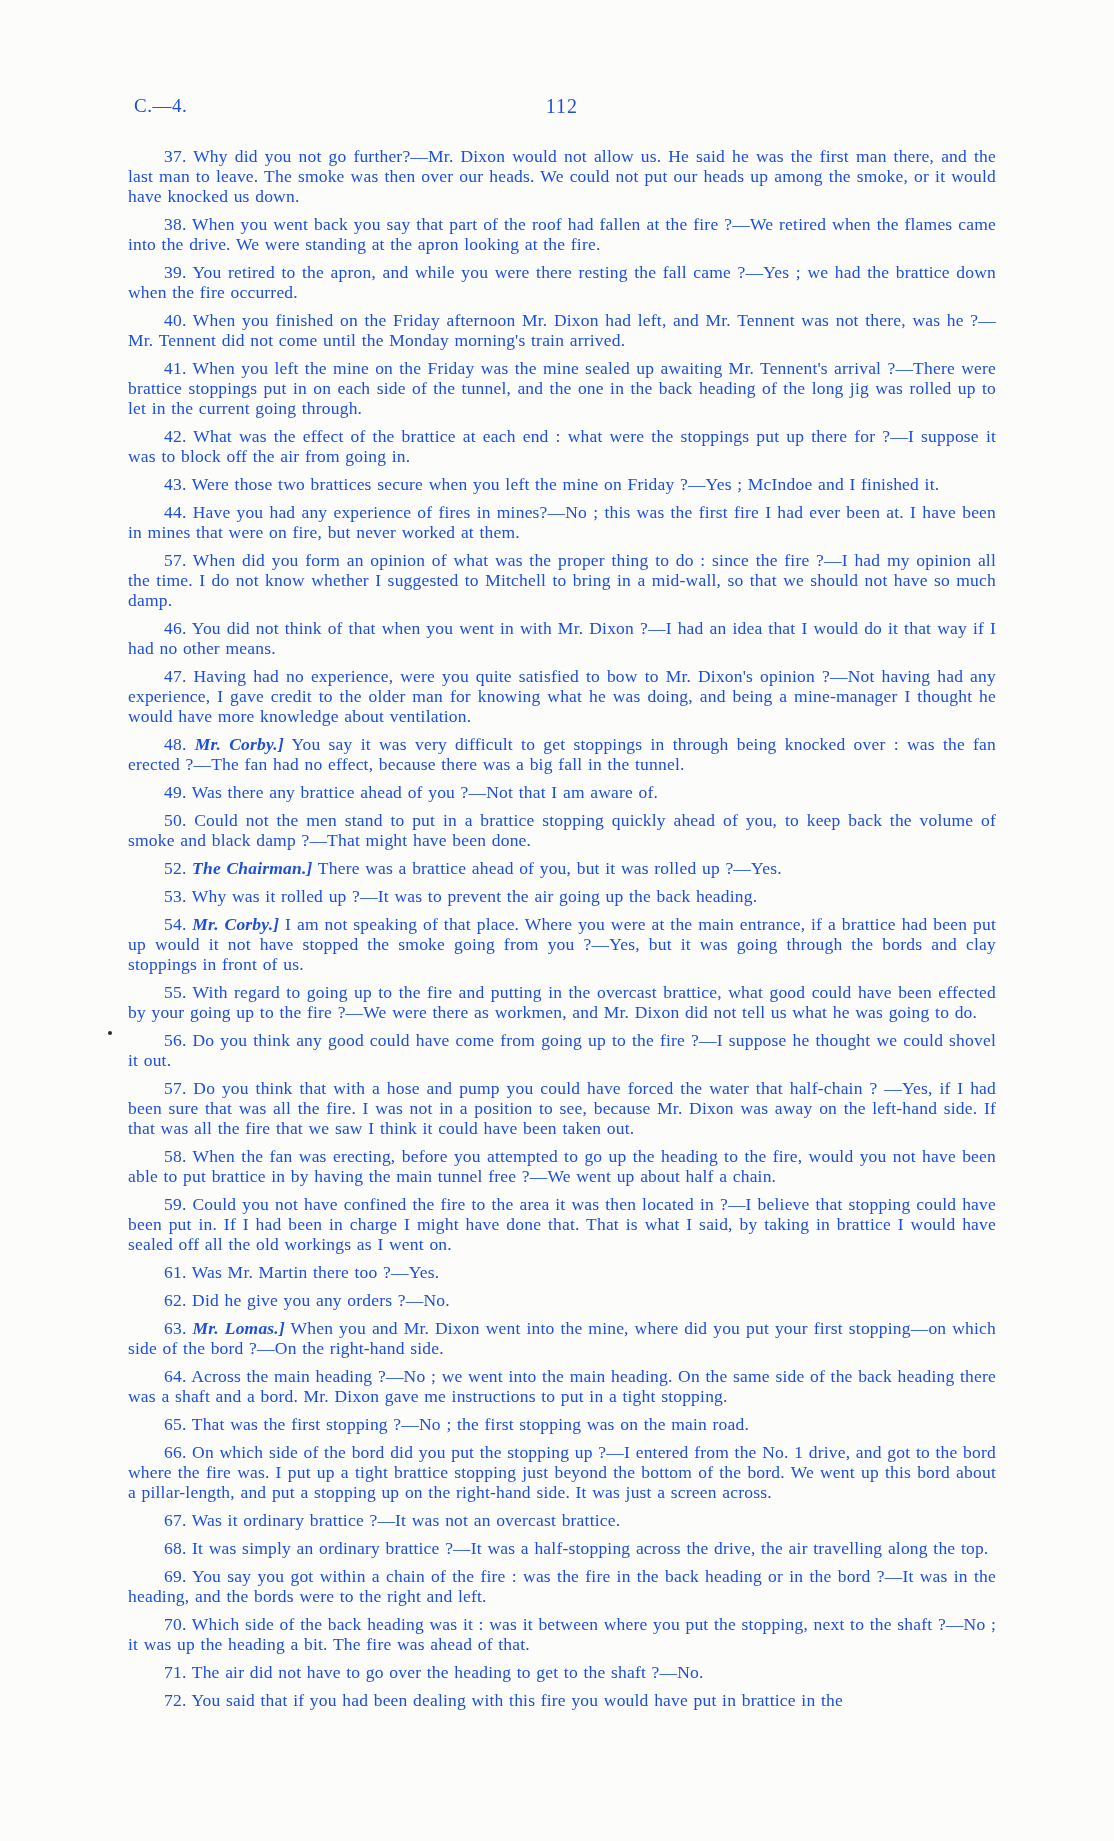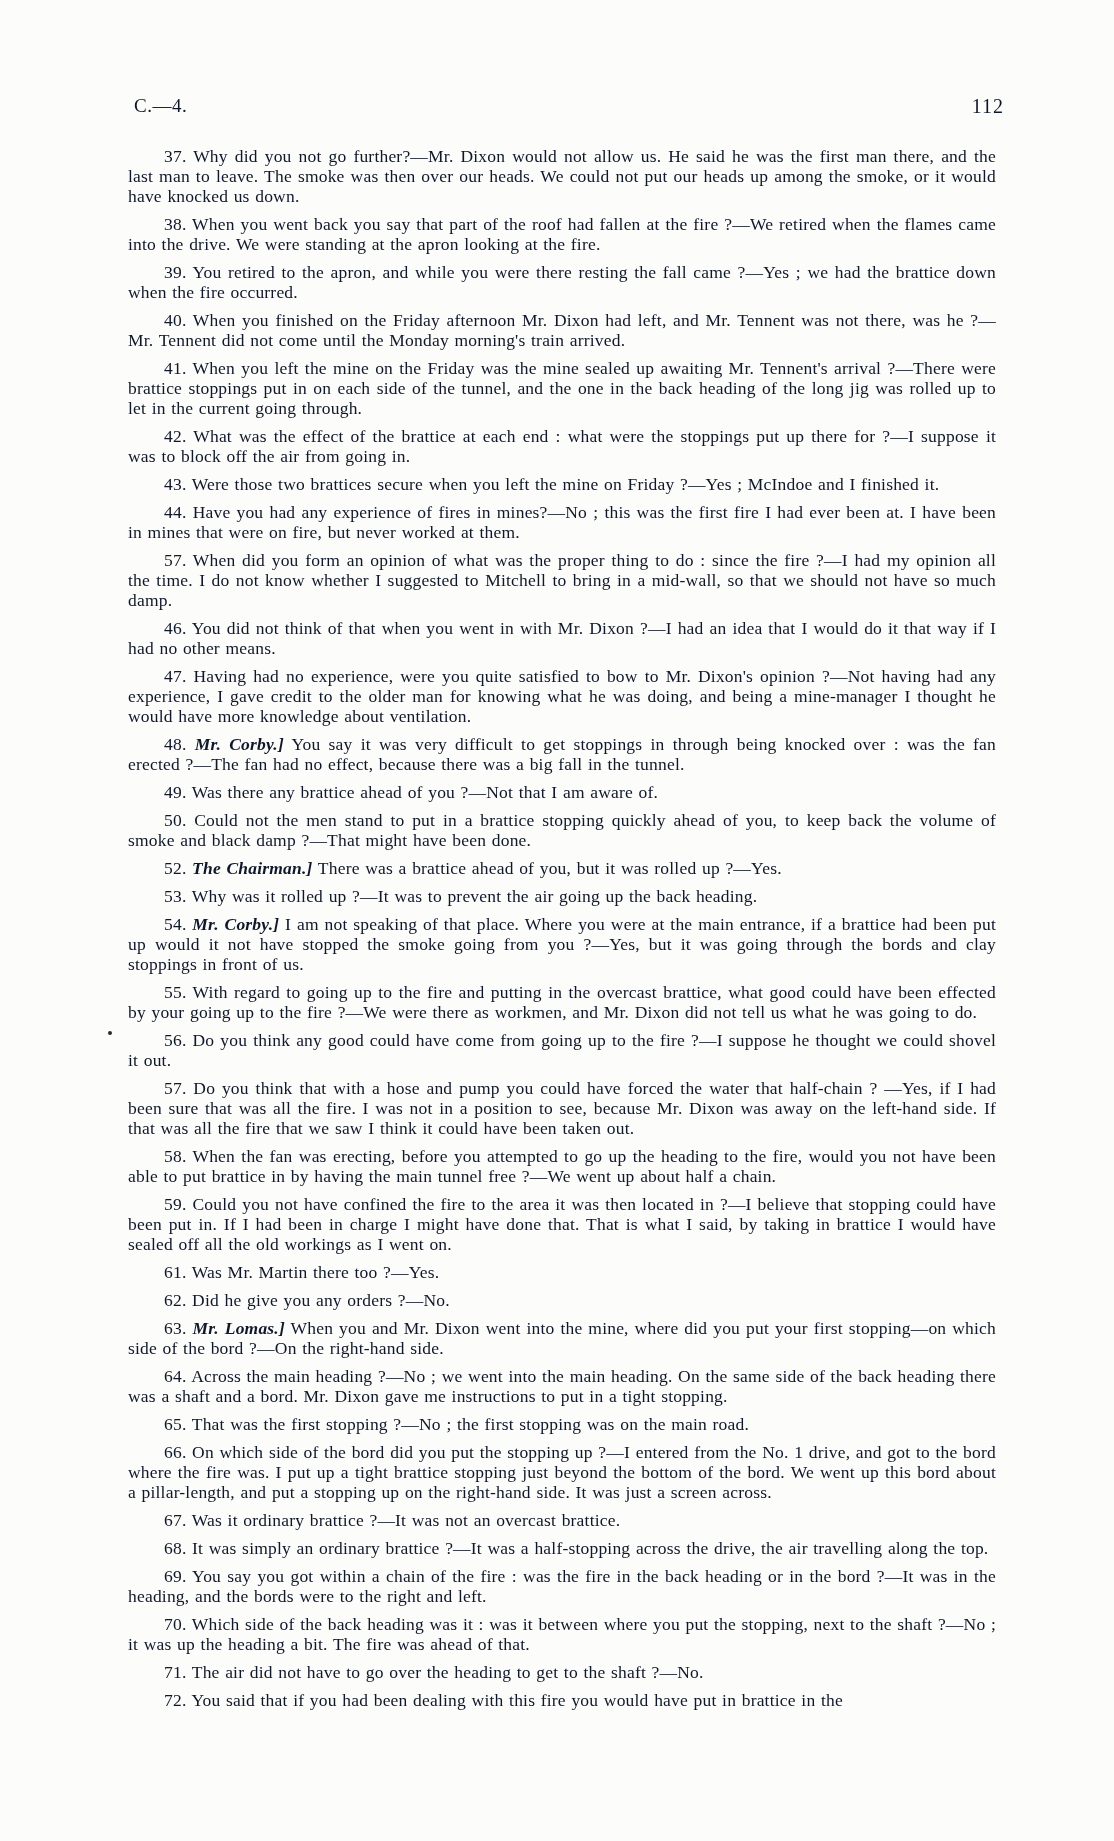--- a/index.html
+++ b/index.html
@@ -6,21 +6,21 @@
     margin: 0;
     padding: 0;
     background: #e8e8e6;
   }
   .page {
     position: relative;
     width: 1114px;
     height: 1841px;
     margin: 0 auto;
     background: #fcfcfa;
-    color: #0f172a;
+    color: #1d4ed8;
     font-family: "Liberation Serif", "DejaVu Serif", serif;
     overflow: hidden;
   }
   .header {
     position: absolute;
     top: 95px;
     left: 120px;
     right: 110px;
     height: 26px;
   }
@@ -29,21 +29,21 @@
     left: 14px;
     top: 0;
     font-size: 19px;
     letter-spacing: 0.5px;
   }
   .pagenum {
     position: absolute;
     left: 0;
     right: 0;
     top: 0;
-    text-align: right;
+    text-align: center;
     font-size: 20px;
     letter-spacing: 1px;
   }
   .body-text {
     position: absolute;
     top: 138px;
     left: 120px;
     width: 884px;
   }
   .qa {

